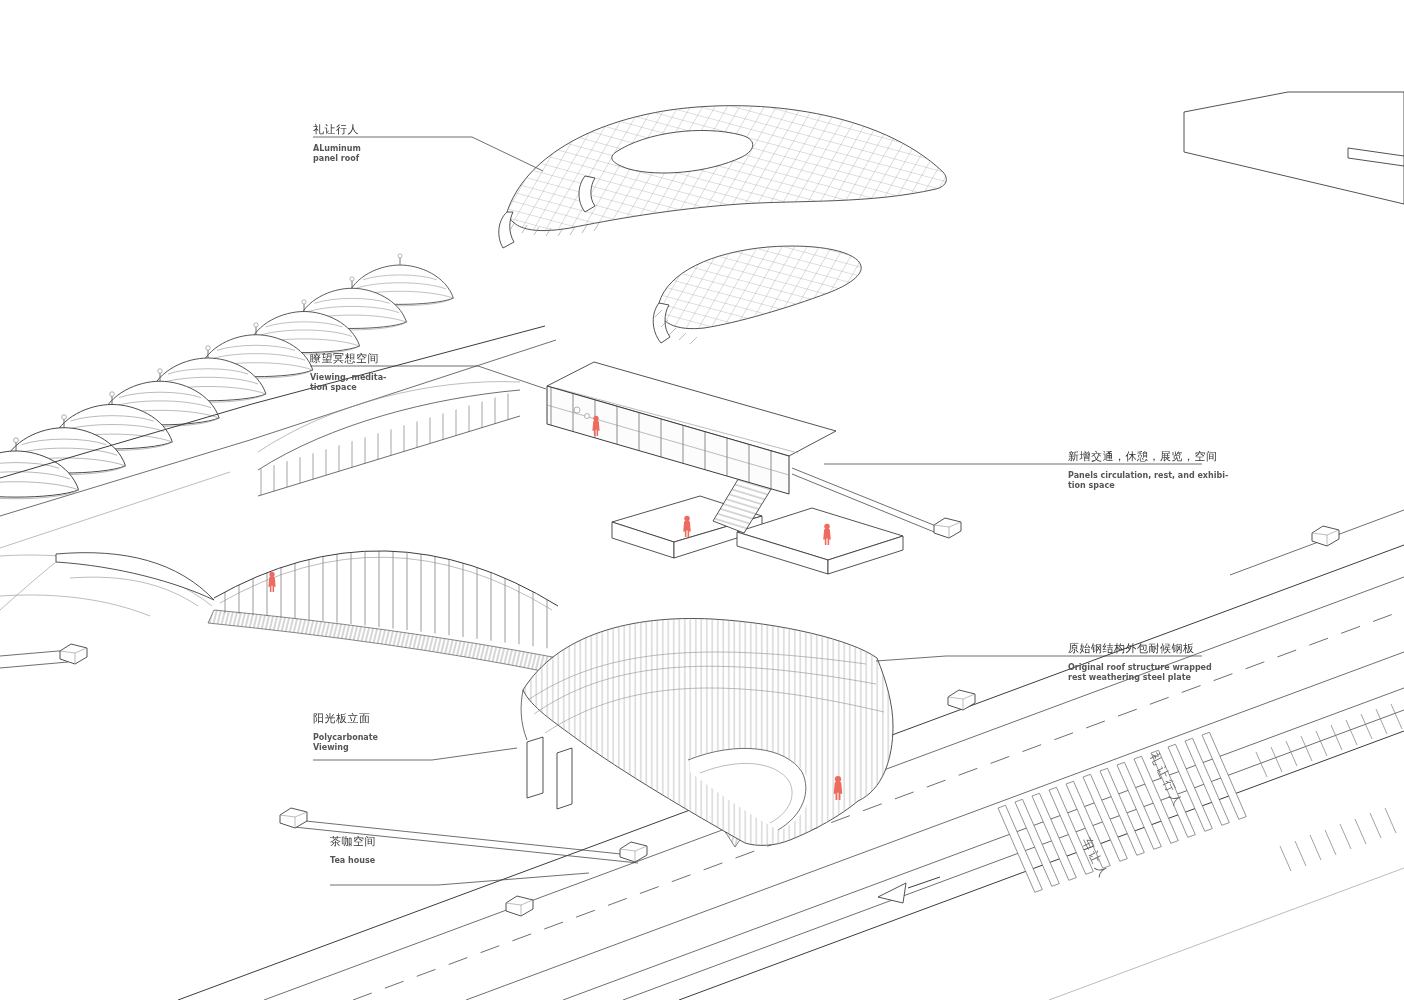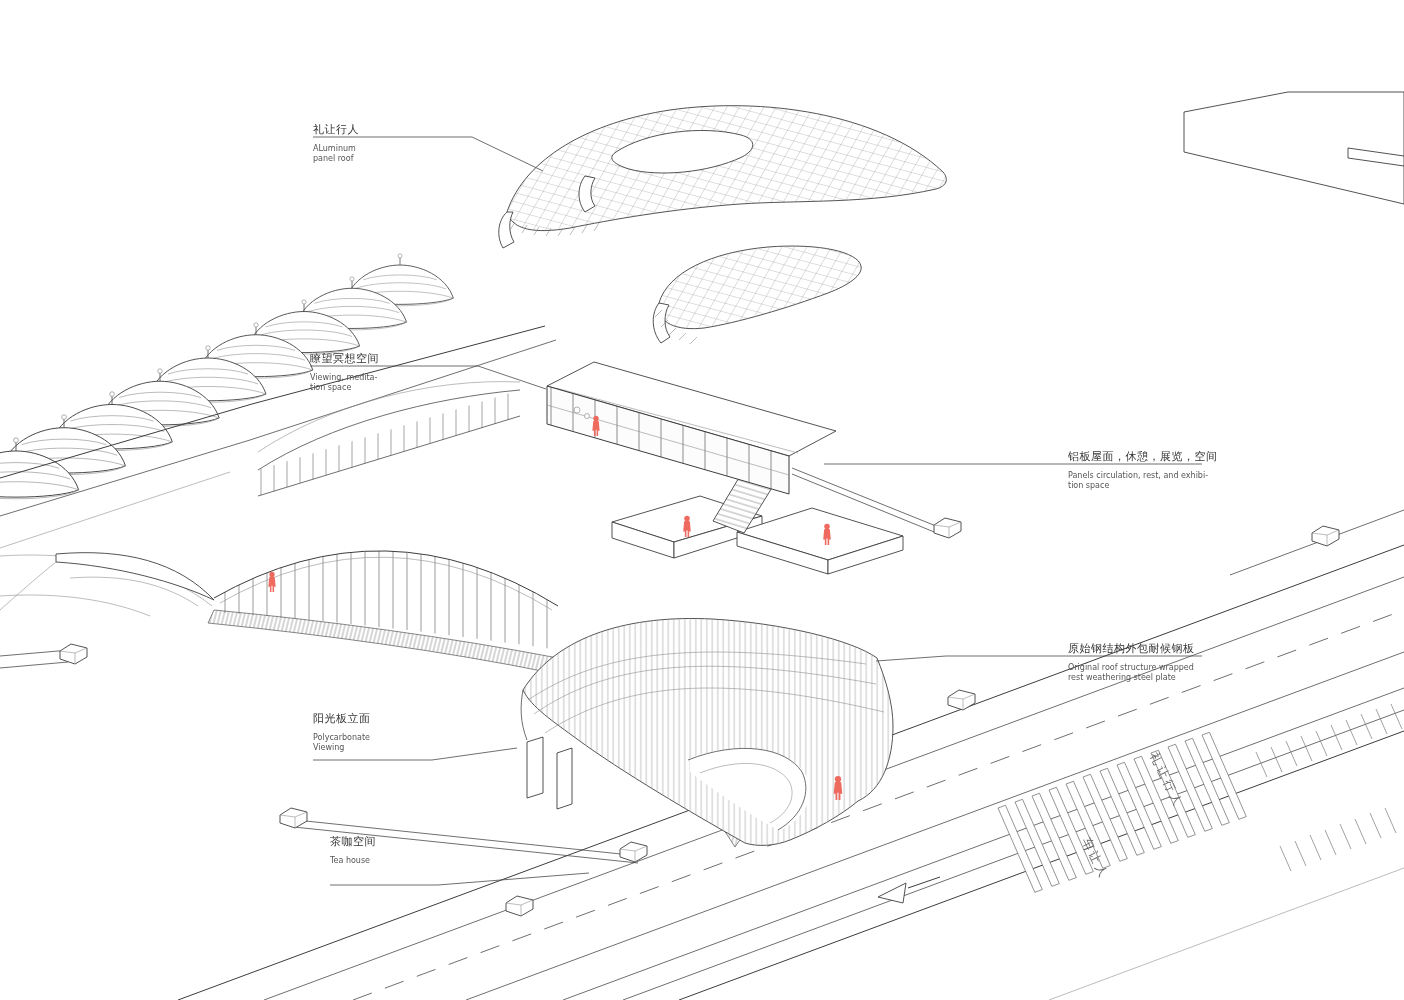--- a/index.html
+++ b/index.html
@@ -5,21 +5,21 @@
   html,body{margin:0;padding:0;background:#fff;}
   .stage{
     position:relative;width:1404px;height:1000px;background:#fff;
     font-family:"DejaVu Sans","Liberation Sans",sans-serif;
     overflow:hidden;color:#3c3c3c;
   }
   .stage svg.drawing{position:absolute;left:0;top:0;}
   
   .anno{position:absolute;pointer-events:none;}
   .anno .zh{font-size:11px;letter-spacing:.5px;color:#333;white-space:nowrap;}
-  .anno .en{font-size:8px;line-height:1.3;color:#555;white-space:nowrap;margin-top:7px;}
+  .anno .en{font-size:8px;line-height:1.3;color:#555;white-space:nowrap;margin-top:7px;font-weight:bold;}
   
   .s1{stroke:#3d3d3d;stroke-width:1;fill:none;}
   .s{stroke:#4a4a4a;stroke-width:.8;fill:none;}
   .sl{stroke:#8f8f8f;stroke-width:.6;fill:none;}
   .wf{fill:#fff;stroke:#3f3f3f;stroke-width:.9;}
   .wfl{fill:#fff;stroke:#808080;stroke-width:.6;}
   .person{fill:var(--accent,#ee6a5f);stroke:none;}
   .roadtext{font-size:12px;letter-spacing:3px;fill:#6a6a6a;}
 </style>
 </head>
@@ -273,21 +273,21 @@
 
   <div class="anno" style="left:310px;top:351px">
     <div class="zh">瞭望冥想空间</div>
     <div class="en">
       <div>Viewing, medita-</div>
       <div>tion space</div>
     </div>
   </div>
 
   <div class="anno" style="left:1068px;top:449px">
-    <div class="zh">铝板屋面，休憩，展览，空间</div>
+    <div class="zh">新增交通，休憩，展览，空间</div>
     <div class="en">
       <div>Panels circulation, rest, and exhibi-</div>
       <div>tion space</div>
     </div>
   </div>
 
   <div class="anno" style="left:1068px;top:641px">
     <div class="zh">原始钢结构外包耐候钢板</div>
     <div class="en">
       <div>Original roof structure wrapped</div>

